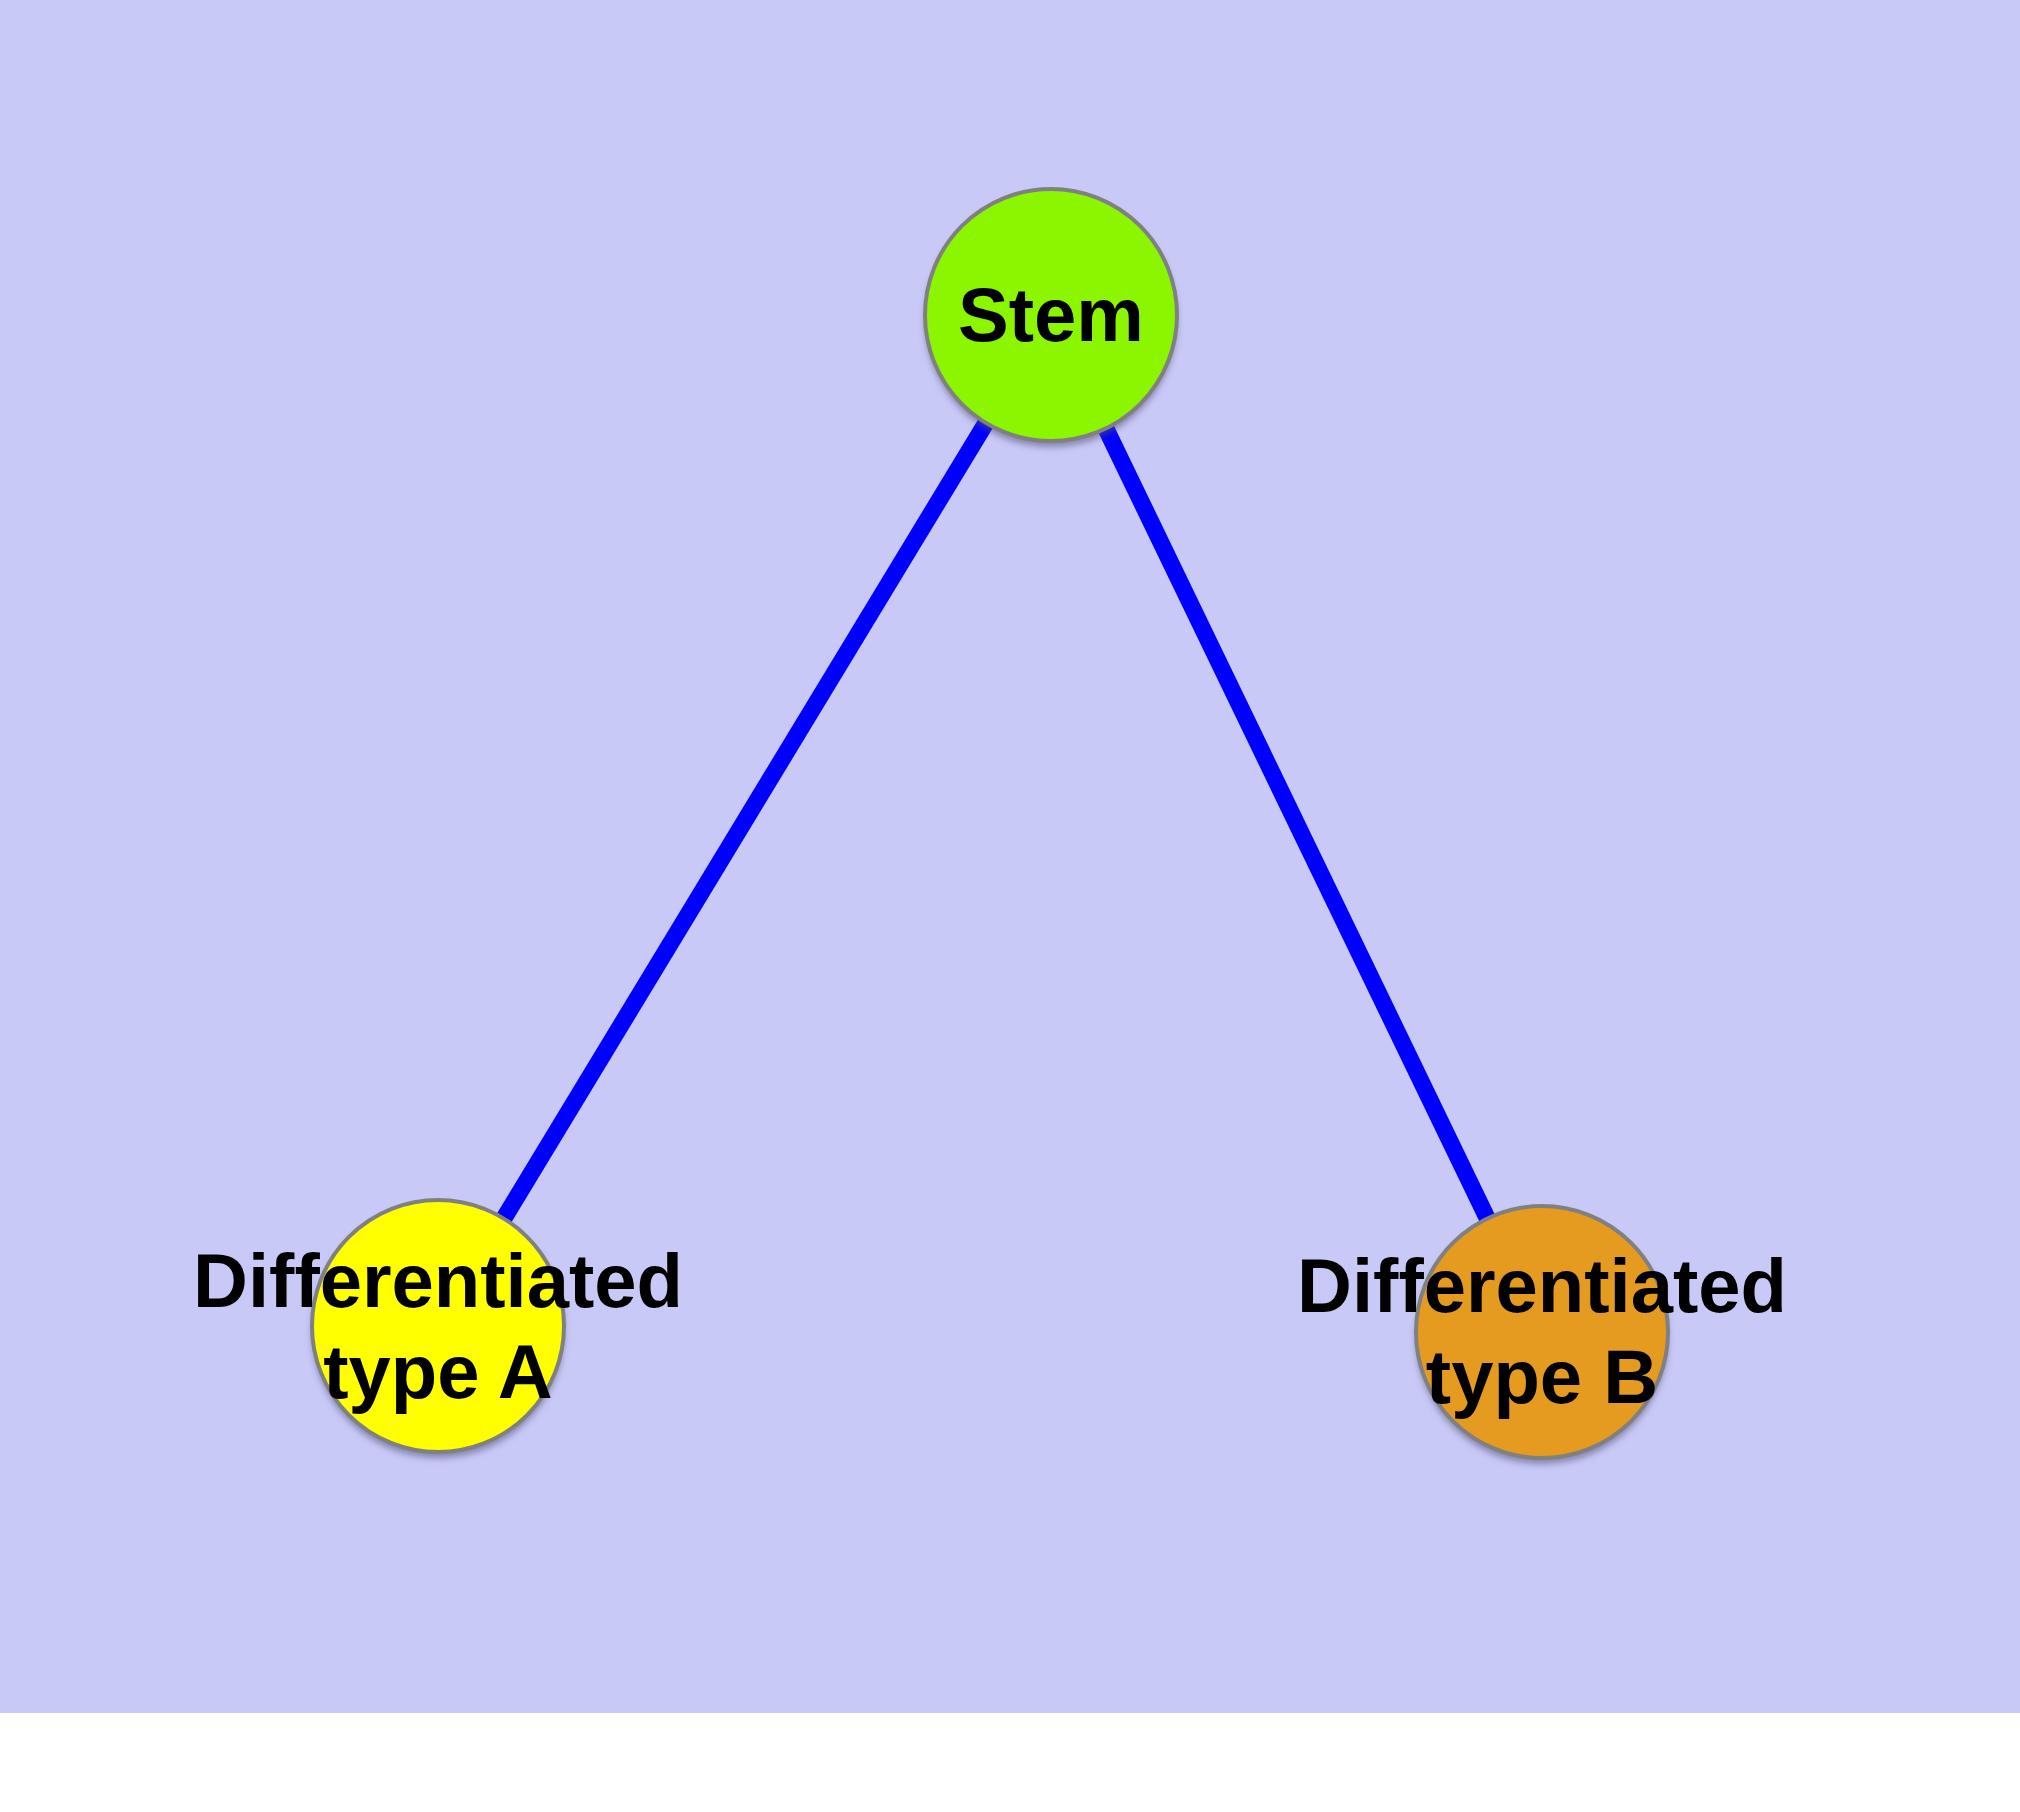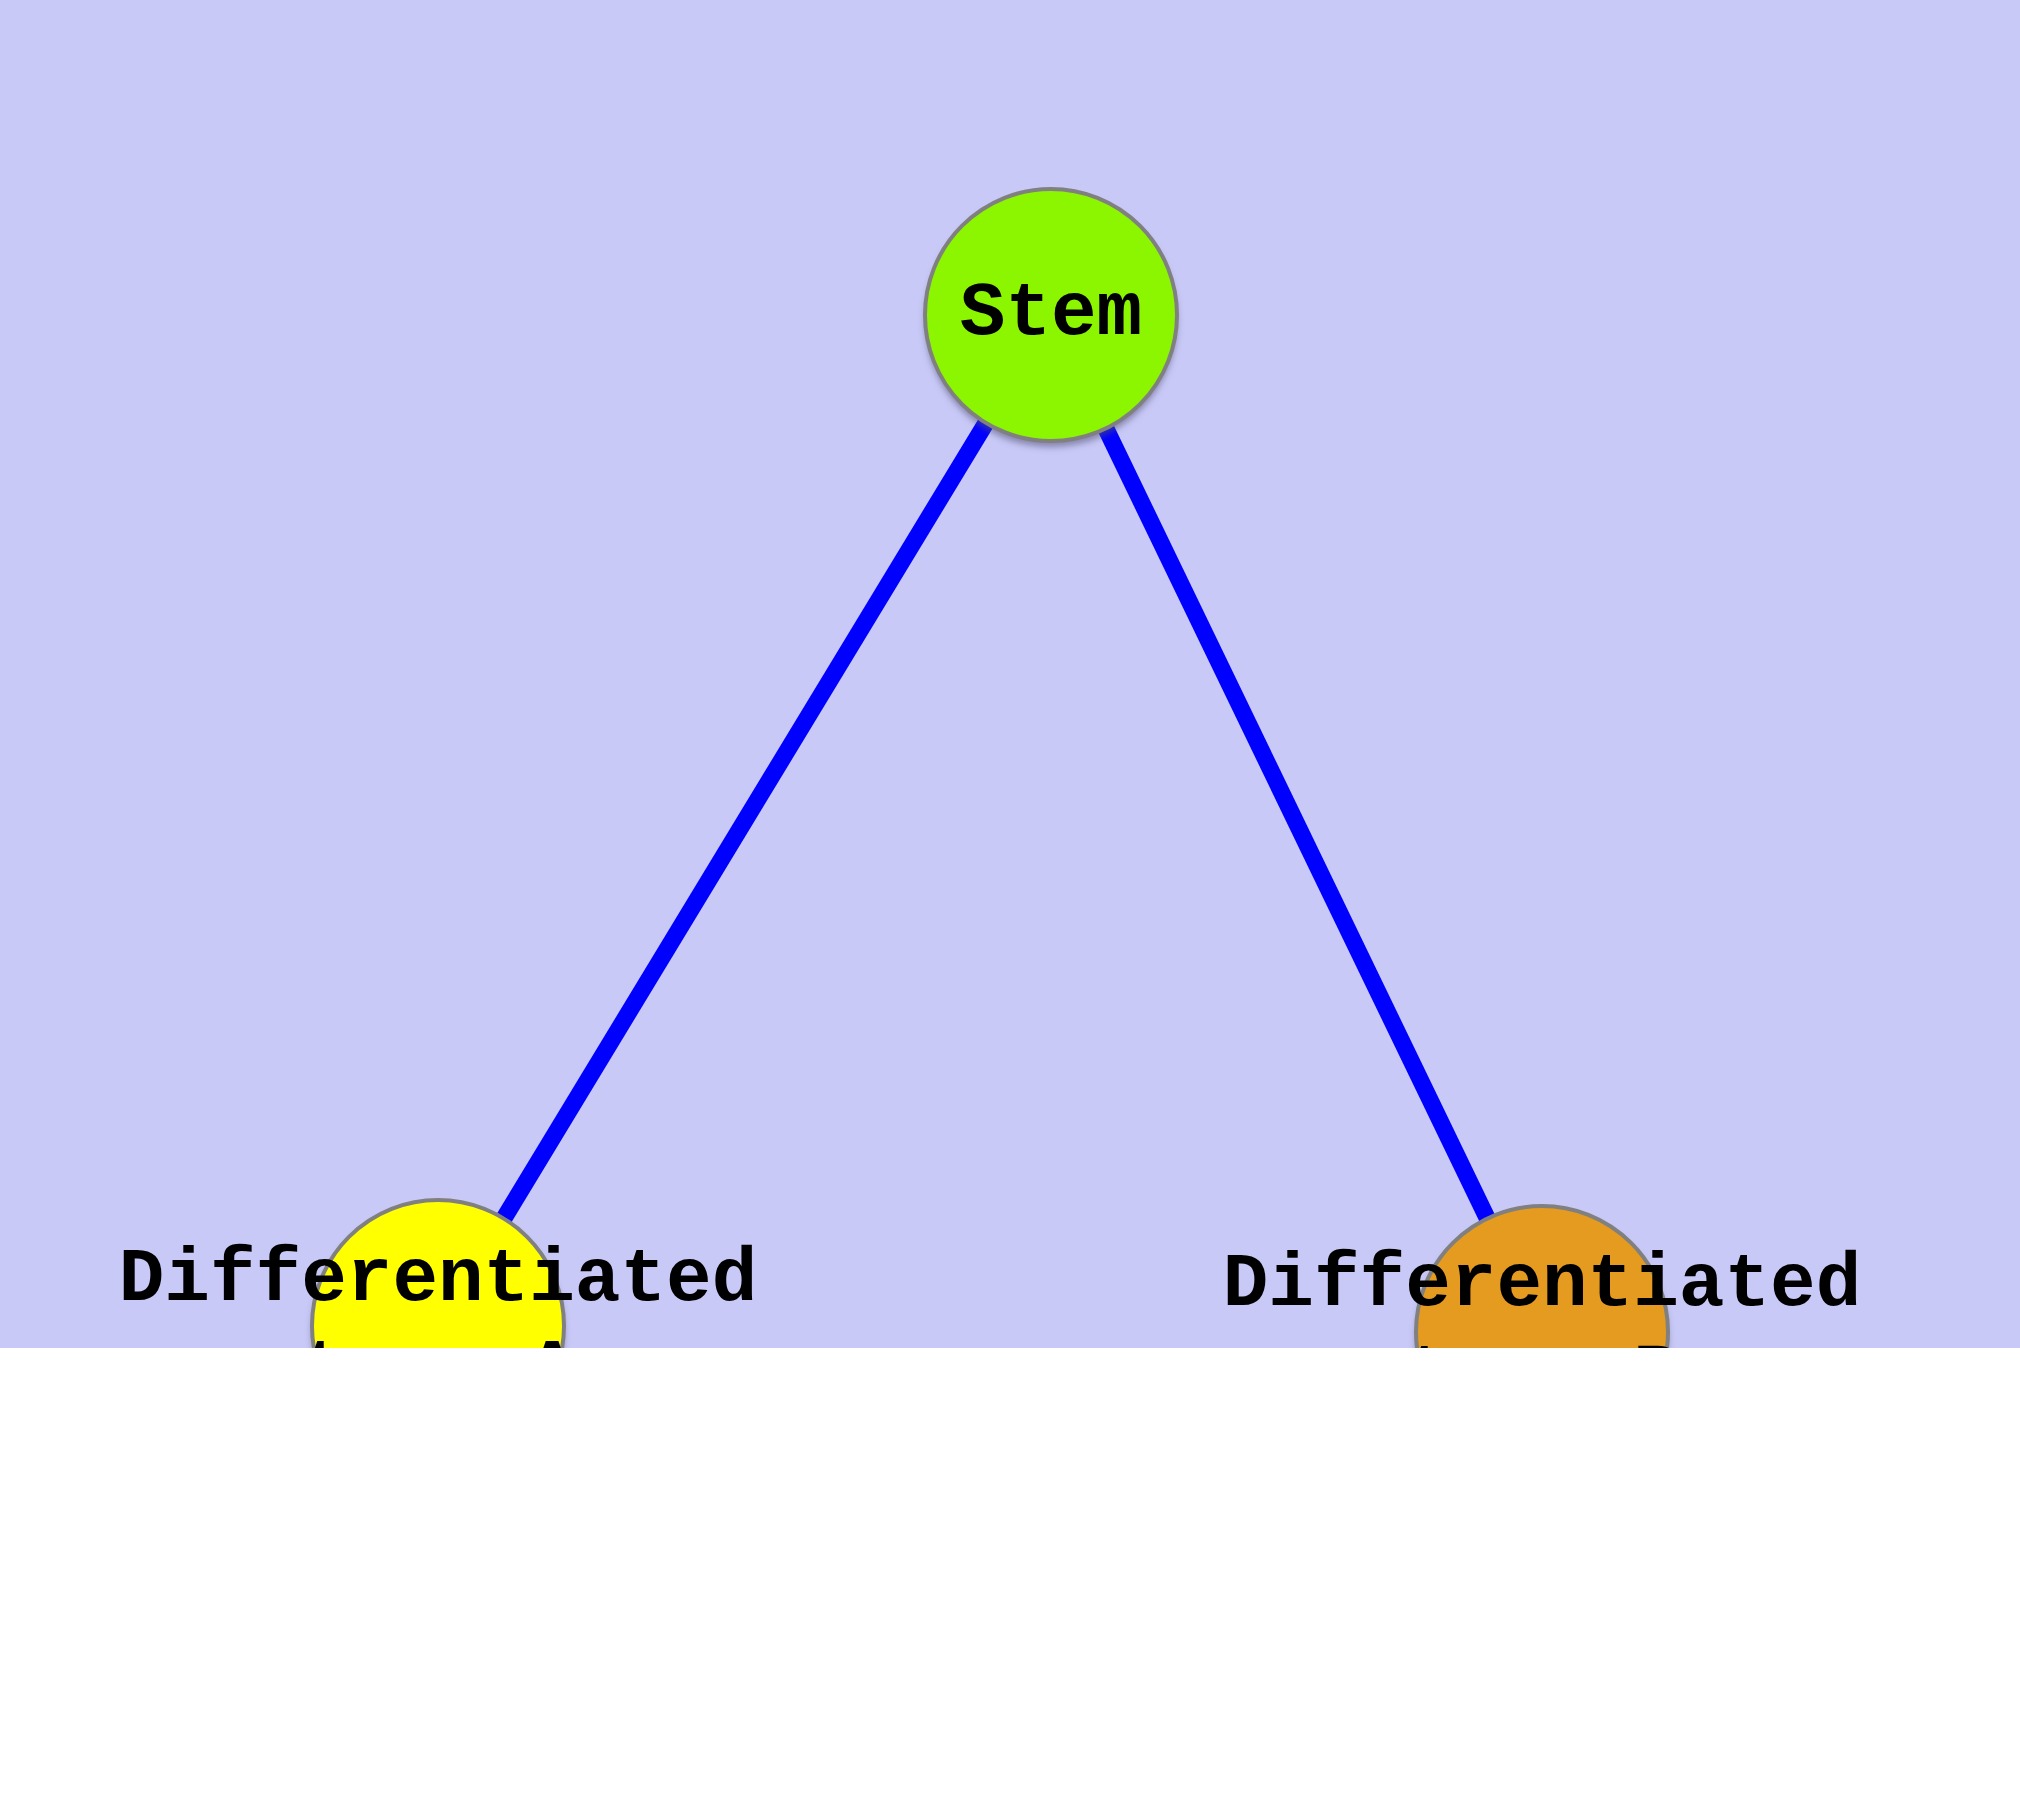--- a/index.html
+++ b/index.html
@@ -2,23 +2,23 @@
 <html style="font-size:13.6px"><head>
 <meta charset="utf-8">
 <style>
   html, body {
     margin: 0;
     padding: 0;
   }
   #canvas {
     position: relative;
     width: 2021px;
-    height: 1348px;
+    height: 1713px;
     overflow: hidden;
-    font-family: Liberation Mono, monospace;
+    font-family: Liberation Sans, sans-serif;
   }
   #edge-layer {
     position: absolute;
     left: 0;
     top: 0;
     width: 2021px;
     height: 1812px;
     display: block;
   }
   .node {

